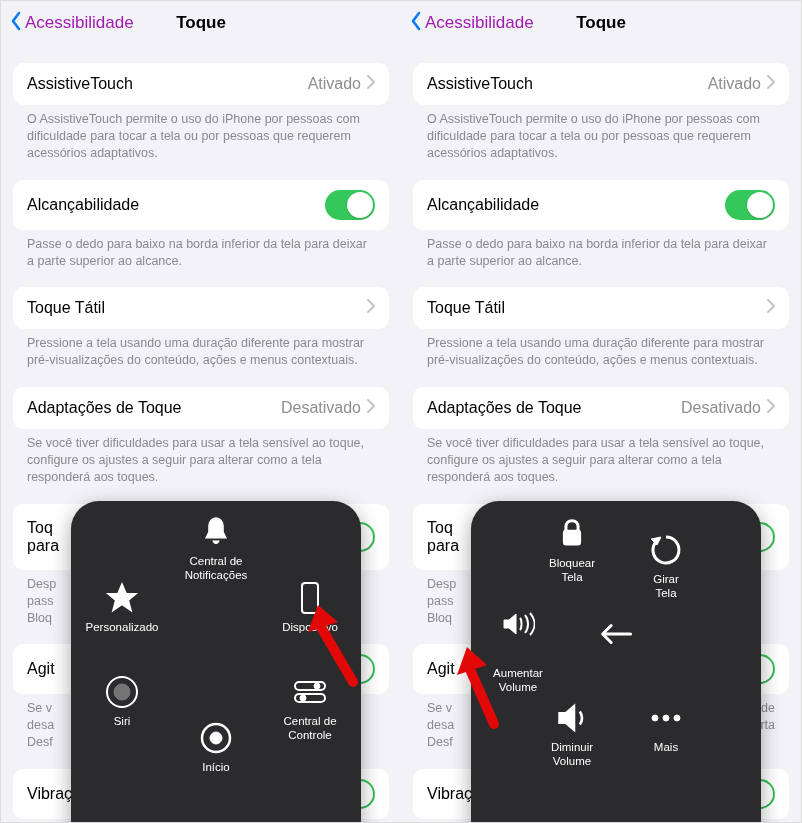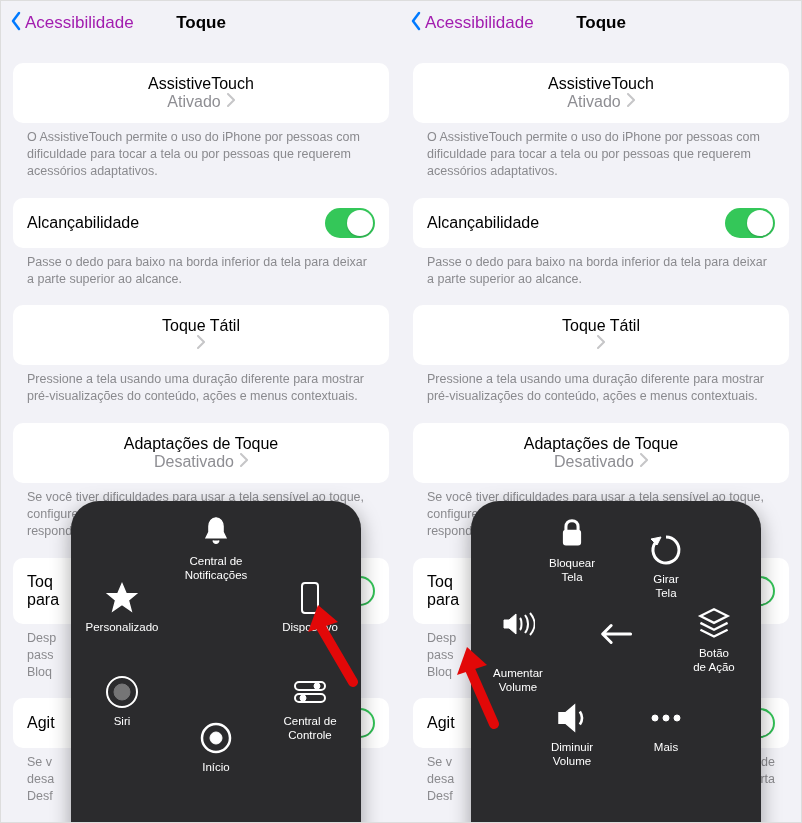--- a/index.html
+++ b/index.html
@@ -52,21 +52,20 @@
   .row {
     background: #fff;
     border-radius: 10px;
     padding: 12px 14px;
     display: flex;
     align-items: center;
     justify-content: space-between;
     margin-top: 18px;
     font-size: 16px;
     color: #000;
-    flex-direction: column;
   }
   .row .right { display: flex; align-items: center; gap: 6px; color: #8e8e93; font-size: 16px; }
   .chev svg { width: 8px; height: 14px; }
   .footer {
     color: #8a8a8e;
     font-size: 12.5px;
     line-height: 1.35;
     padding: 6px 14px 0 14px;
   }
   .toggle {
@@ -402,31 +401,20 @@
         <span style="white-space:pre-line;">Aumentar
 Volume</span>
       </div>
       <div class="at-item" style="left:100px; top:114px;">
         <span class="at-icon">
           <svg viewBox="0 0 28 20">
               <path d="M26 10 L4 10 M10 3 L3 10 L10 17" fill="none" stroke="#fff" stroke-width="2.5" stroke-linecap="round" stroke-linejoin="round"></path>
             </svg>
         </span>
       </div>
-      <div class="at-item" style="left:198px; top:104px;">
-        <span class="at-icon">
-          <svg viewBox="0 0 30 30">
-              <path d="M15 2 L27 8 L15 14 L3 8 Z" fill="none" stroke="#fff" stroke-width="2"></path>
-              <path d="M3 14 L15 20 L27 14" fill="none" stroke="#fff" stroke-width="2"></path>
-              <path d="M3 20 L15 26 L27 20" fill="none" stroke="#fff" stroke-width="2"></path>
-            </svg>
-        </span>
-        <span style="white-space:pre-line;">Botão
-de Ação</span>
-      </div>
       <div class="at-item" style="left:56px; top:198px;">
         <span class="at-icon">
           <svg viewBox="0 0 26 24">
               <path d="M3 8 L8 8 L15 2 L15 22 L8 16 L3 16 Z" fill="#fff"></path>
               <path d="M19 7 C21 10 21 14 19 17" fill="none" stroke="#fff" stroke-width="2"></path>
             </svg>
         </span>
         <span style="white-space:pre-line;">Diminuir
 Volume</span>
       </div>

